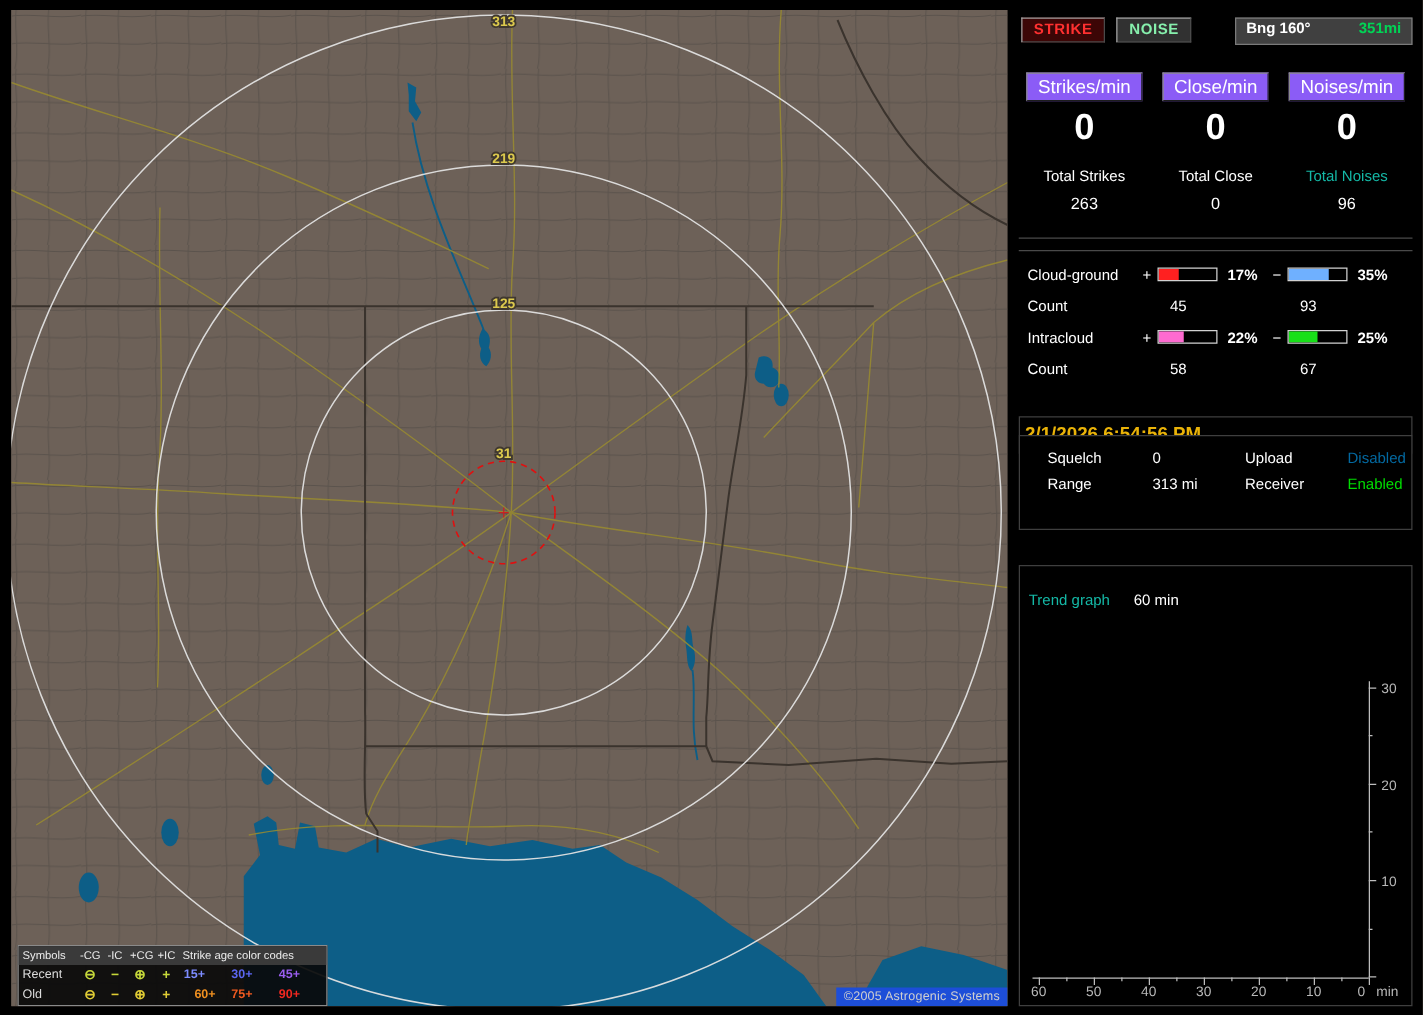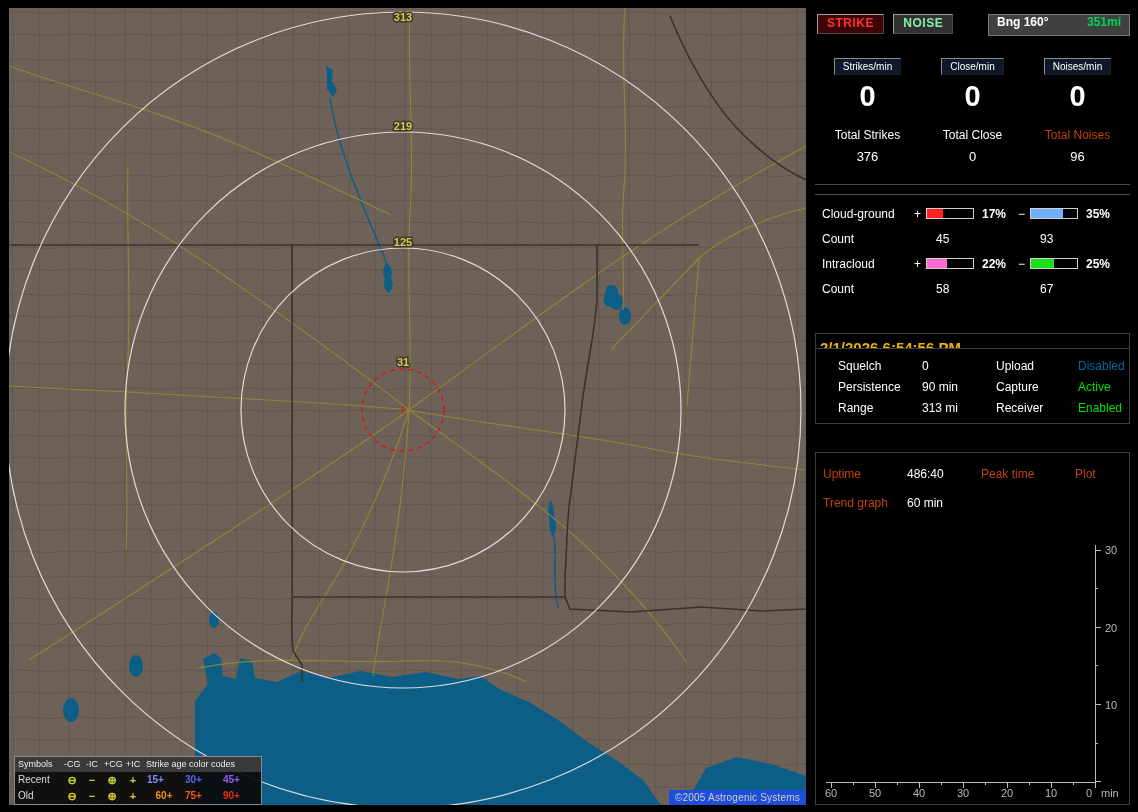--- a/index.html
+++ b/index.html
@@ -33,26 +33,26 @@
   .btn{display:inline-block;height:20px;line-height:17px;padding:0 9px;font-size:12px;
        font-weight:bold;border:1px solid;margin-right:6px;cursor:pointer;letter-spacing:.5px}
   .btn-strike{color:#ff3030;background:#3c0606;border-color:#a0a0a0 #4a4a4a #4a4a4a #a0a0a0}
   .btn-noise{color:#86efac;background:#313131;border-color:#a0a0a0 #4a4a4a #4a4a4a #a0a0a0}
   .bng{position:absolute;right:0;top:0;width:142px;height:22px;background:#404040;
        border:1px solid #7a7a7a;display:flex;justify-content:space-between;align-items:flex-start;
        padding:0 8px;font-weight:bold;font-size:12px}
 
   .sec1{position:absolute;top:40px;left:0;right:0}
   .trio{display:grid;grid-template-columns:1fr 1fr 1fr;text-align:center}
-  .cbtn{display:inline-block;background:#0f172a;color:#fff;font-size:10px;padding:2px 8px;
+  .cbtn{display:inline-block;background:#8b5cf6;color:#fff;font-size:15px;padding:2px 8px;
         border:1px solid;border-color:#8a8a8a #1d1d1d #1d1d1d #8a8a8a;cursor:pointer}
   .bigzero{font-size:29px;font-weight:bold;margin-top:5px}
   .tot-label{font-size:12px;margin-top:15px}
   .tot-value{font-size:13px;margin-top:7px}
-  .dim{color:#c2410c}
+  .dim{color:#14b8a6}
   .sep{border-top:1px solid #4a4a4a;margin:20px 0 9px}
   .dist-title{color:#c84444;font-size:12px;padding-left:7px}
   .dist-sep{border-top:1px solid #4a4a4a;margin:5px 0 6px}
   .dist-grid{display:grid;grid-template-columns:92px 12px 52px 40px 12px 52px 1fr;
              align-items:center;padding-left:7px;height:25px}
   .bar{width:48px;height:11px;border:1px solid #d2d2d2;background:#000;overflow:hidden}
   .bar i{display:block;height:100%}
   .pct{font-weight:bold;padding-left:4px}
   .bold{font-weight:normal}
   .cnt{padding-left:10px}
@@ -194,21 +194,21 @@
       </div>
       <div>
         <span class="cbtn">Noises/min</span>
         <div class="bigzero">0</div>
       </div>
     </div>
 
     <div class="trio">
       <div>
         <div class="tot-label">Total Strikes</div>
-        <div class="tot-value">376</div>
+        <div class="tot-value">263</div>
       </div>
       <div>
         <div class="tot-label">Total Close</div>
         <div class="tot-value">0</div>
       </div>
       <div>
         <div class="tot-label dim">Total Noises</div>
         <div class="tot-value">96</div>
       </div>
     </div>
@@ -266,40 +266,28 @@
   <div class="box clockbox">2/1/2026 6:54:56 PM</div>
 
   <div class="box setbox">
     <div class="set-grid">
       <span>Squelch</span>
       <span>0</span>
       <span>Upload</span>
       <span style="color: #0369a1;">Disabled</span>
     </div>
     <div class="set-grid">
-      <span>Persistence</span>
-      <span>90 min</span>
-      <span>Capture</span>
-      <span style="color: rgb(0, 221, 0);">Active</span>
-    </div>
-    <div class="set-grid">
       <span>Range</span>
       <span>313 mi</span>
       <span>Receiver</span>
       <span style="color: rgb(0, 221, 0);">Enabled</span>
     </div>
   </div>
 
   <div class="box statbox">
-    <div class="stat-grid">
-      <span class="dim">Uptime</span>
-      <span>486:40</span>
-      <span class="dim">Peak time</span>
-      <span class="dim">Plot</span>
-    </div>
     <div class="trendrow">
       <span class="dim">Trend graph</span>
       <span>60 min</span>
     </div>
 
     <svg class="graph" width="307" height="266" viewBox="0 0 307 266">
       <g stroke="#bdbdbd" stroke-width="1" fill="none">
         <path d="M8,245.5 H277 M277.5,8 V245"></path>
         <path d="M13.5,245 v6 M57.5,245 v6 M101.5,245 v6 M145.5,245 v6 M189.5,245 v6 M233.5,245 v6 M277.5,245 v6"></path>
         <path d="M35.5,245 v3 M79.5,245 v3 M123.5,245 v3 M167.5,245 v3 M211.5,245 v3 M255.5,245 v3"></path>

